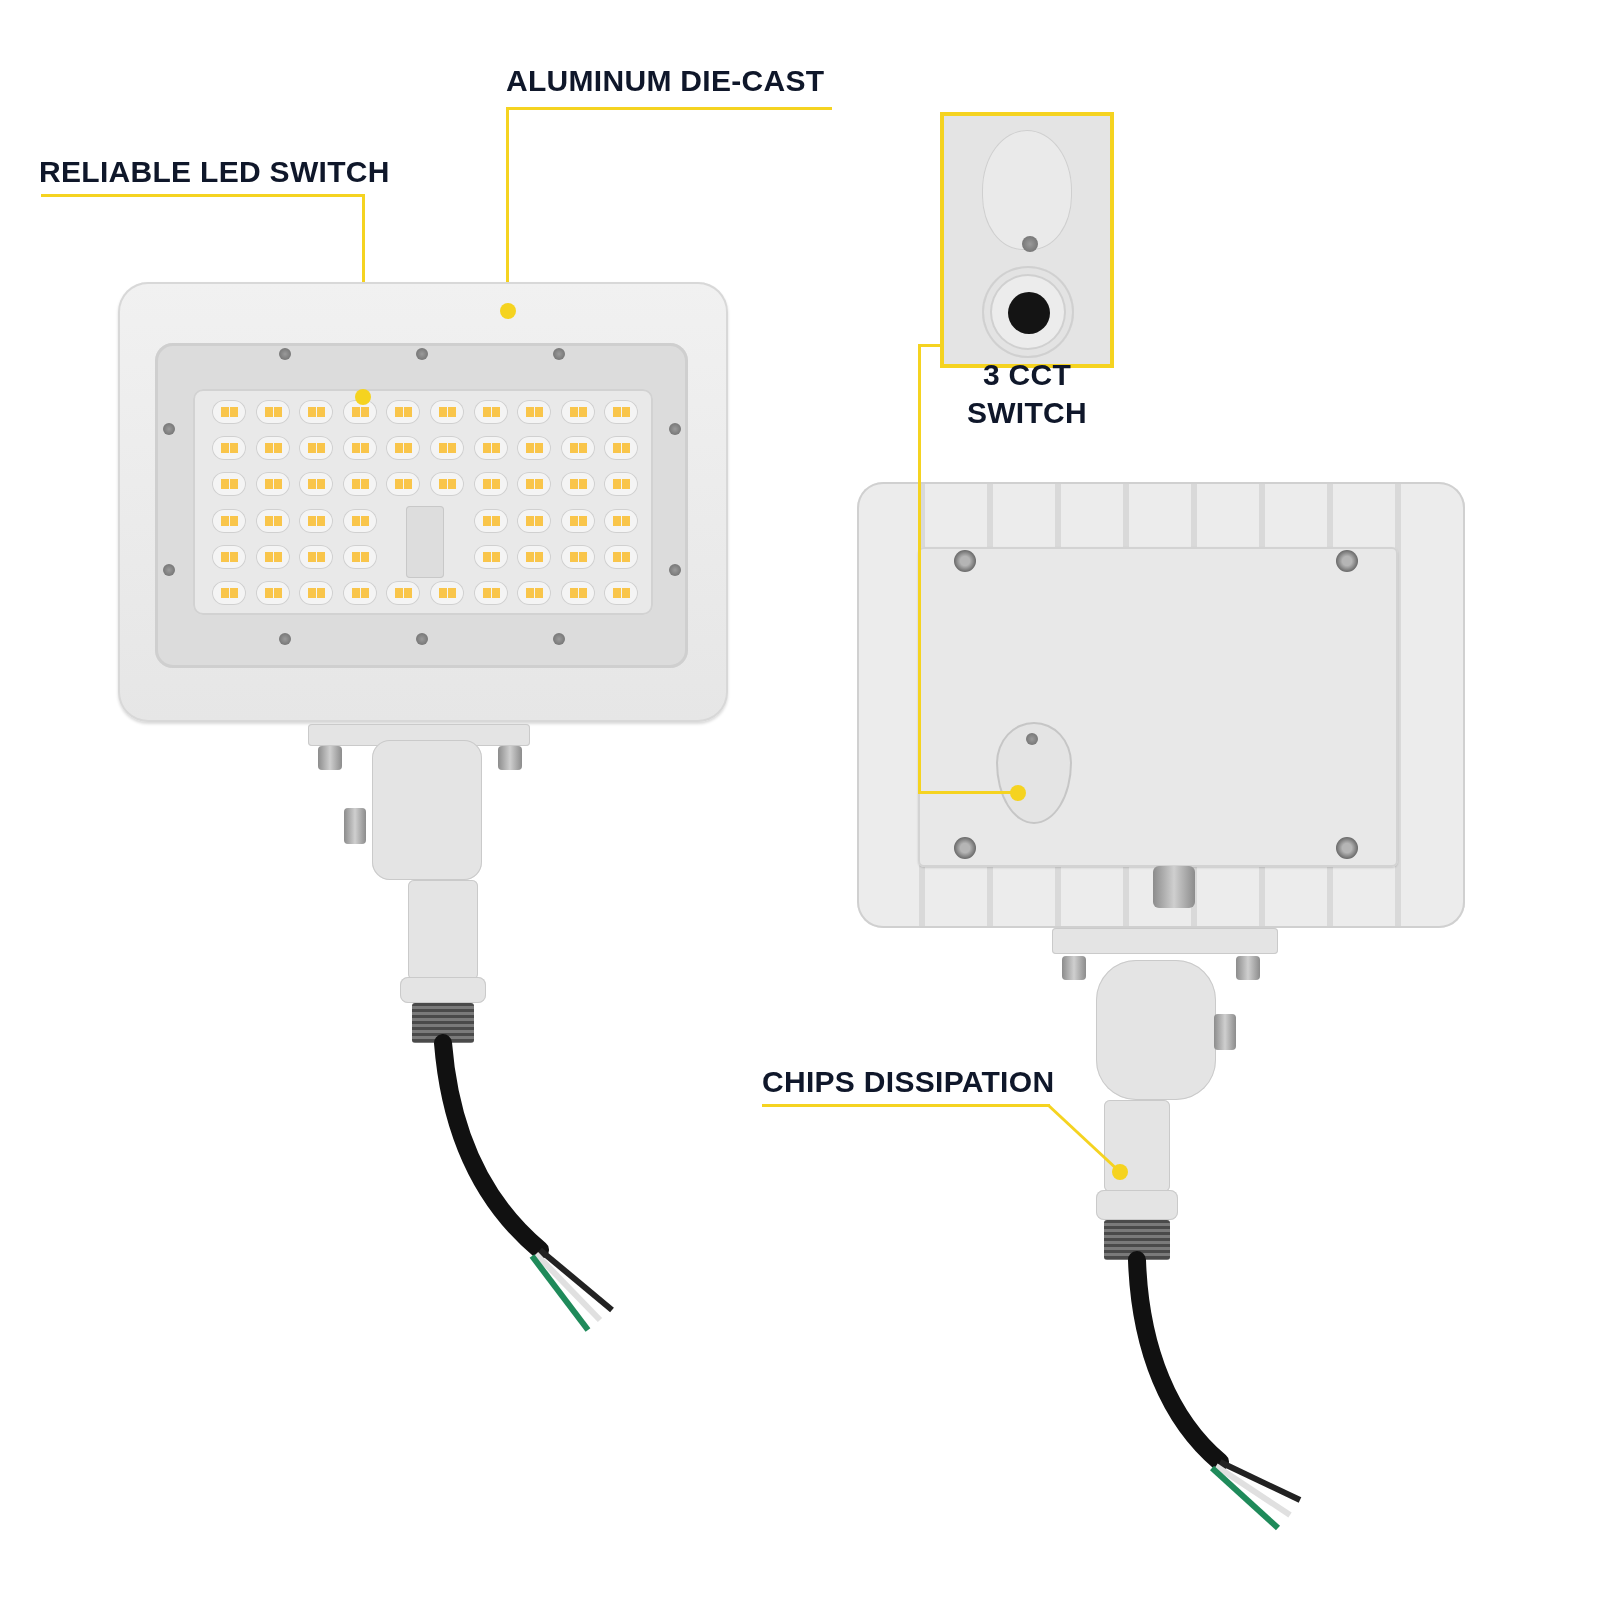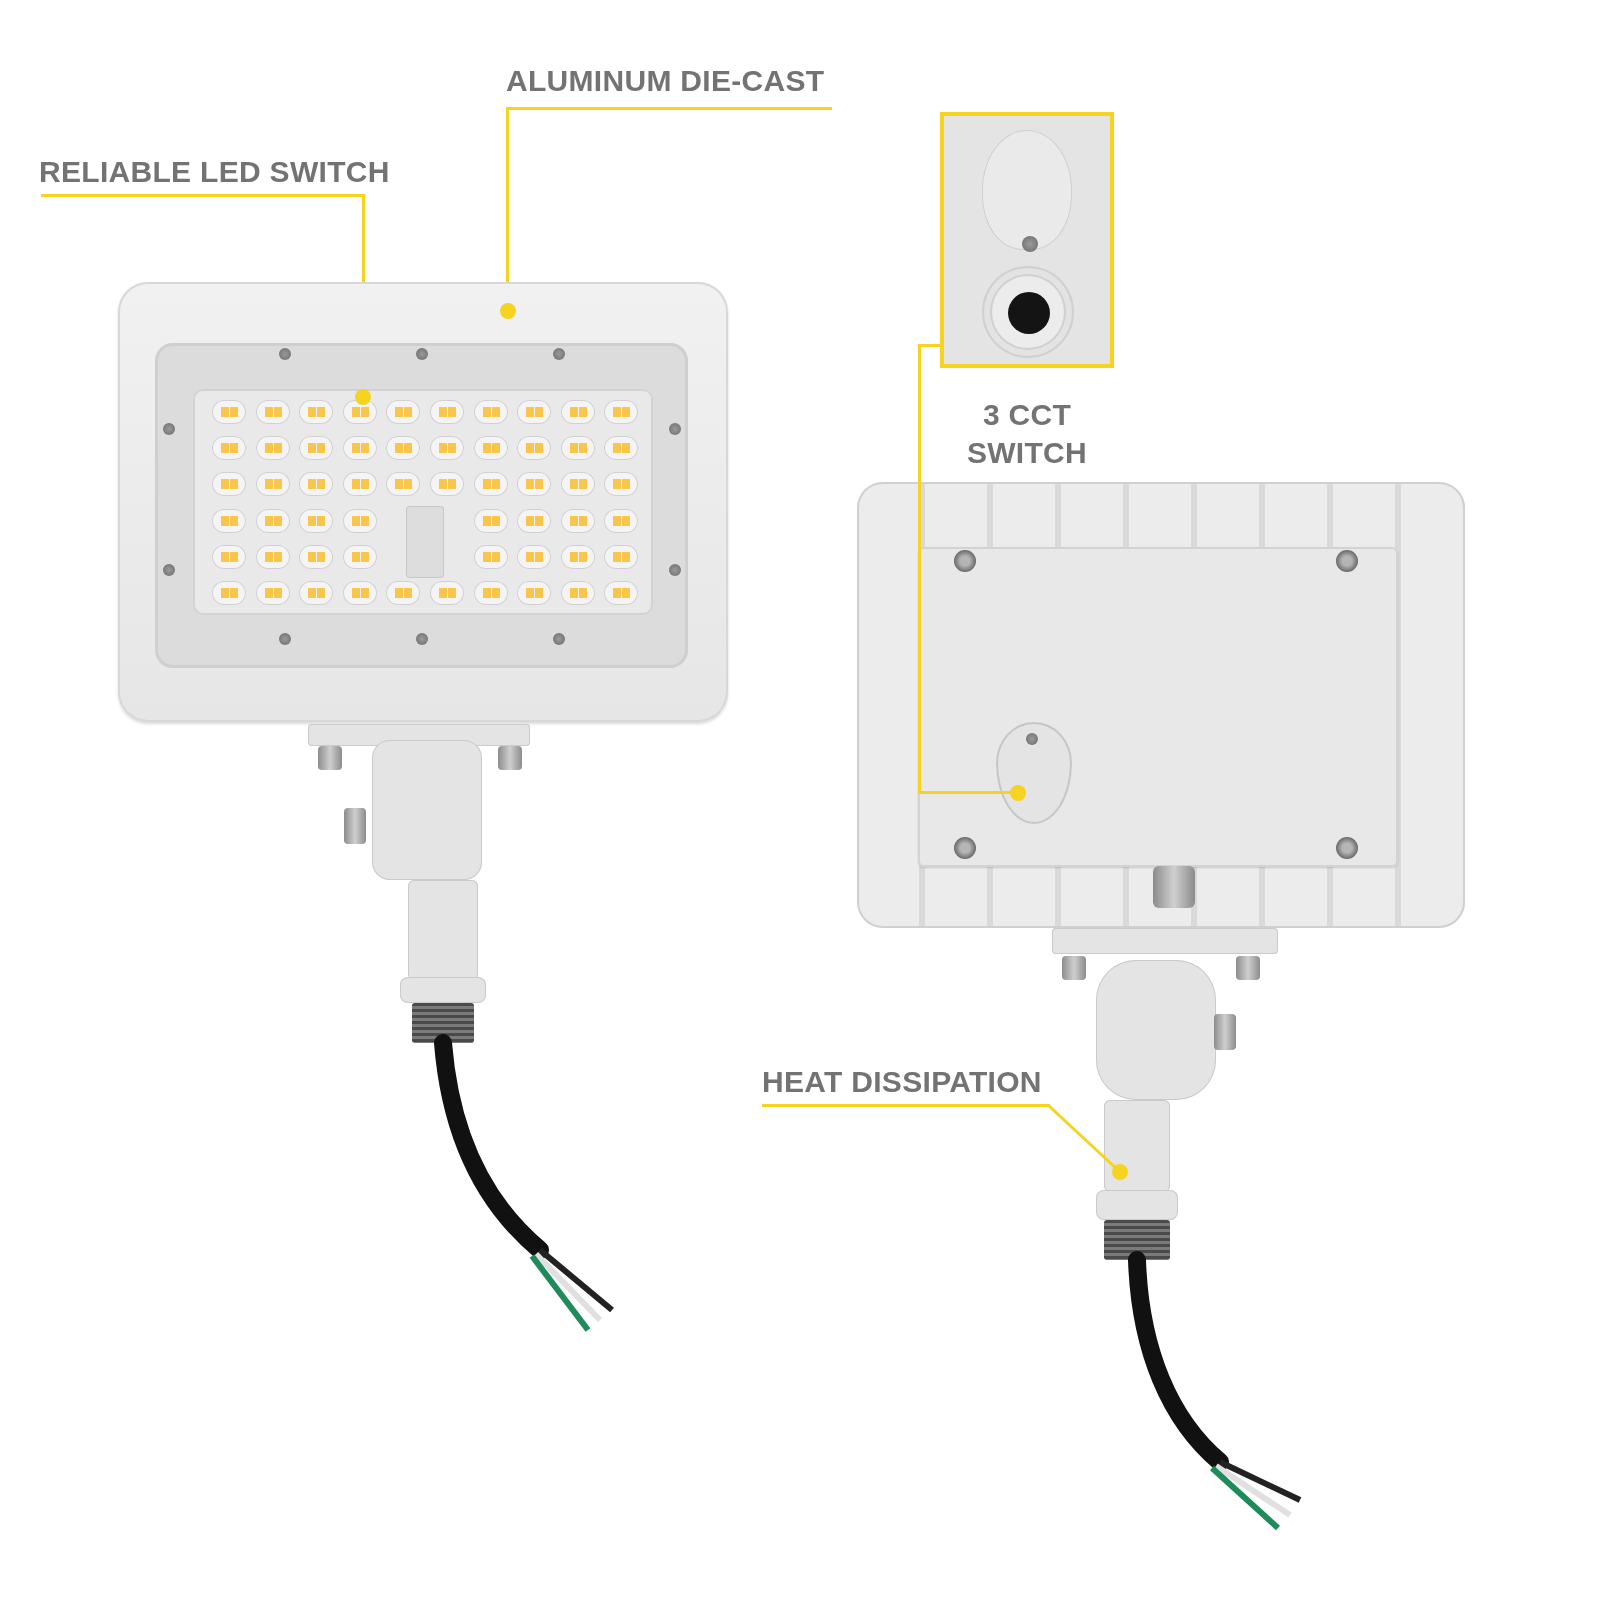--- a/index.html
+++ b/index.html
@@ -1,17 +1,17 @@
 <!DOCTYPE html>
 <html><head>
 <meta charset="utf-8">
 <style>
   html,body{margin:0;padding:0;background:#ffffff;}
   body{width:1600px;height:1600px;position:relative;overflow:hidden;font-family:"Liberation Sans",sans-serif;}
-  .label{position:absolute;color:#737373;font-weight:bold;font-size:30px;letter-spacing:0.3px;white-space:nowrap;line-height:1;}
+  .label{position:absolute;color:#0f172a;font-weight:bold;font-size:30px;letter-spacing:0.3px;white-space:nowrap;line-height:1;}
   .label.center{text-align:center;line-height:38px;}
   .line{position:absolute;background:#f5d320;}
   .dot{position:absolute;width:16px;height:16px;border-radius:50%;background:#f5d320;}
   
   .frame{position:absolute;left:118px;top:282px;width:610px;height:440px;border-radius:30px;background:linear-gradient(#f1f1f1,#e6e6e6);box-shadow:inset 0 0 0 2px #d8d8d8, 0 2px 3px rgba(0,0,0,0.15);}
   .bezel{position:absolute;left:155px;top:343px;width:533px;height:325px;border-radius:18px;background:#dcdcdc;box-shadow:inset 0 0 0 3px #cfcfcf;}
   .board{position:absolute;left:193px;top:389px;width:460px;height:226px;border-radius:10px;background:#e9e9e9;box-shadow:inset 0 0 0 2px #d2d2d2;}
   .led{position:absolute;width:34px;height:24px;border-radius:12px;background:#f4f4f4;box-shadow:inset 0 0 0 1px #d0d0d0;}
   .led::before,.led::after{content:"";position:absolute;top:7px;width:8px;height:10px;background:#f9c54a;}
   .led::before{left:9px;} .led::after{left:18px;}
@@ -148,29 +148,29 @@
 <div class="bracket" style="left:1104px;top:1100px;width:66px;height:92px;border-radius:6px;"></div>
 <div class="bracket" style="left:1096px;top:1190px;width:82px;height:30px;border-radius:8px;"></div>
 <div class="thread" style="left:1104px;top:1220px;width:66px;height:40px;"></div>
 
 <div class="inset">
   <div class="flap"></div>
   <div class="ring"></div>
   <div class="hole"></div>
   <div class="screw" style="left:78px;top:120px;width:16px;height:16px;"></div>
 </div>
-<div class="label center" style="left:940px;top:396px;width:174px;">
+<div class="label center" style="left:940px;top:356px;width:174px;">
   <div>3 CCT</div>
   <div>SWITCH</div>
 </div>
 <div class="line" style="left:918px;top:344px;width:24px;height:3px;"></div>
 <div class="line" style="left:918px;top:344px;width:3px;height:450px;"></div>
 <div class="line" style="left:918px;top:791px;width:98px;height:3px;"></div>
 
-<div class="label" style="left:762px;top:1067px;">HEAT DISSIPATION</div>
+<div class="label" style="left:762px;top:1067px;">CHIPS DISSIPATION</div>
 <div class="line" style="left:762px;top:1104px;width:288px;height:3px;"></div>
 
 <svg width="1600" height="1600">
   <line x1="1048" y1="1105" x2="1120" y2="1172" stroke="#f5d320" stroke-width="3"></line>
   <circle cx="1120" cy="1172" r="8" fill="#f5d320"></circle>
 
   <path d="M443 1043 C 450 1130, 480 1200, 540 1250" stroke="#111" stroke-width="18" fill="none" stroke-linecap="round"></path>
   <path d="M540 1250 L 612 1310" stroke="#222" stroke-width="6" fill="none"></path>
   <path d="M536 1254 L 600 1320" stroke="#e0e0e0" stroke-width="6" fill="none"></path>
   <path d="M532 1256 L 588 1330" stroke="#1f8a5a" stroke-width="6" fill="none"></path>

